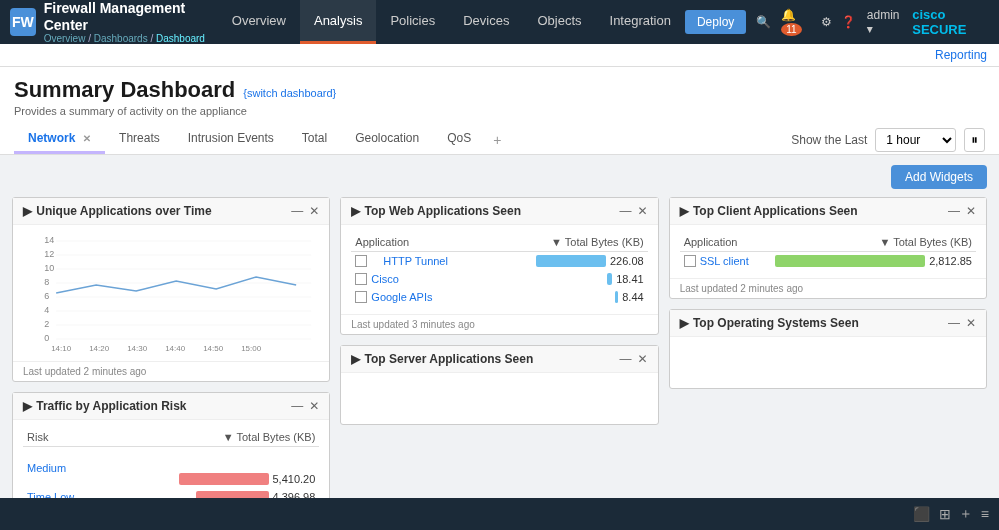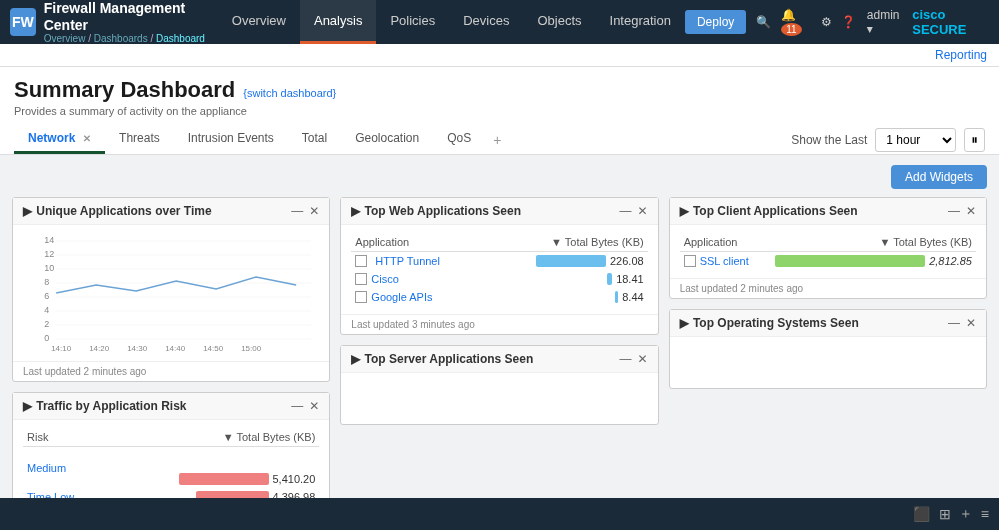--- a/index.html
+++ b/index.html
@@ -31,21 +31,21 @@
     
     .page-header { background: #fff; padding: 10px 14px 0 14px; border-bottom: 1px solid #ddd; }
     .page-title-row { display: flex; align-items: baseline; gap: 8px; }
     .page-title { font-size: 22px; font-weight: bold; color: #1a1a1a; }
     .switch-dashboard { font-size: 11px; color: #1a73e8; cursor: pointer; }
     .page-subtitle { font-size: 11px; color: #666; margin-top: 2px; margin-bottom: 8px; }
 
     
     .tabs-row { display: flex; align-items: center; gap: 0; margin-top: 4px; }
     .tab { padding: 6px 14px; font-size: 12px; cursor: pointer; color: #555; border-bottom: 3px solid transparent; white-space: nowrap; }
-    .tab.active { color: #1a73e8; border-bottom: 3px solid #14532d; font-weight: bold; }
+    .tab.active { color: #1a73e8; border-bottom: 3px solid #c4b5fd; font-weight: bold; }
     .tab-close { margin-left: 4px; color: #999; font-size: 10px; }
     .tab-add { color: #999; padding: 6px 8px; cursor: pointer; font-size: 14px; }
     .tabs-right { margin-left: auto; display: flex; align-items: center; gap: 8px; font-size: 12px; }
     .show-last-label { color: #555; }
     .time-select { border: 1px solid #ccc; border-radius: 3px; padding: 3px 6px; font-size: 12px; background: #fff; }
     .pause-btn { border: 1px solid #ccc; background: #fff; padding: 3px 6px; cursor: pointer; border-radius: 3px; }
 
     
     .content { background: #f0f2f4; padding: 10px 12px; min-height: 420px; }
 
@@ -285,21 +285,21 @@
         <div class="widget-body">
           <table class="widget-table">
             <thead>
               <tr>
                 <th>Application</th>
                 <th class="right">▼ Total Bytes (KB)</th>
               </tr>
             </thead>
             <tbody id="web-apps-table-body">
                 <tr>
-    <td style="color:#1a73e8; display:flex; align-items:flex-start; gap:8px;">
+    <td style="color:#1a73e8; display:flex; align-items:flex-start; gap:16px;">
       <span style="display:inline-block;width:12px;height:12px;border:1px solid #999;background:#fff;vertical-align:middle;"></span>
       <span>HTTP Tunnel</span>
     </td>
     <td class="right" style="position:relative;">
       <div style="position:relative; display:flex; align-items:center; justify-content:flex-end; gap:4px;">
         <div style="width:70px; height:12px; background:#6bbfef; border-radius:2px; display:inline-block;"></div>
         <span>226.08</span>
       </div>
     </td>
   </tr>
@@ -369,21 +369,21 @@
                 <th class="right">▼ Total Bytes (KB)</th>
               </tr>
             </thead>
             <tbody id="client-apps-table-body">
                 <tr>
     <td style="color:#1a73e8; display:flex; align-items:center; gap:4px;">
       <span style="display:inline-block;width:12px;height:12px;border:1px solid #999;background:#fff;vertical-align:middle;"></span>
       <span>SSL client</span>
     </td>
     <td class="right">
-      <div style="position:relative; display:flex; align-items:center; justify-content:flex-end; gap:4px;font-style:italic;">
+      <div style="position:relative; display:flex; align-items:center; justify-content:flex-end; gap:4px;">
         <div style="width:150px; height:12px; background:#8fd46a; border-radius:2px; display:inline-block;"></div>
         <span>2,812.85</span>
       </div>
     </td>
   </tr>
               </tbody>
           </table>
         </div>
         <div class="widget-footer">Last updated 2 minutes ago</div>
       </div>

